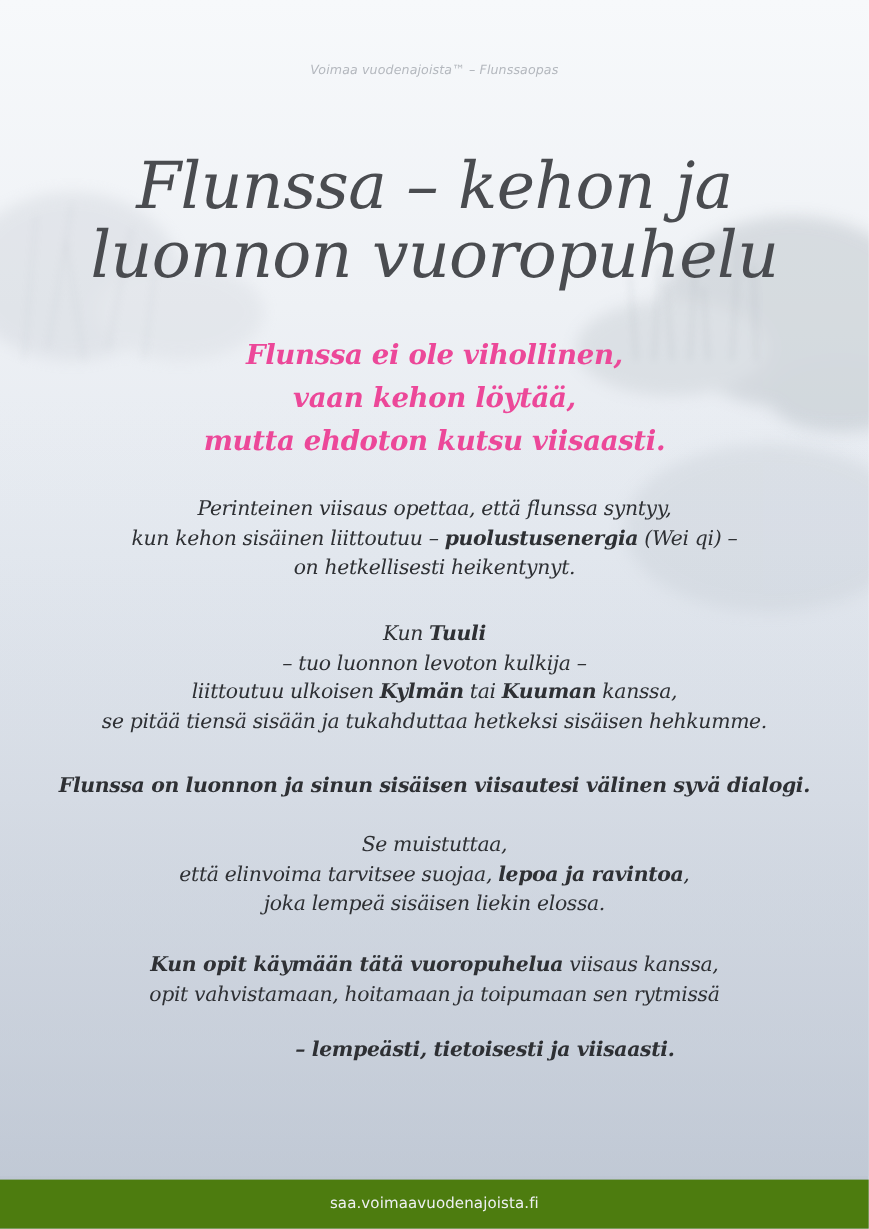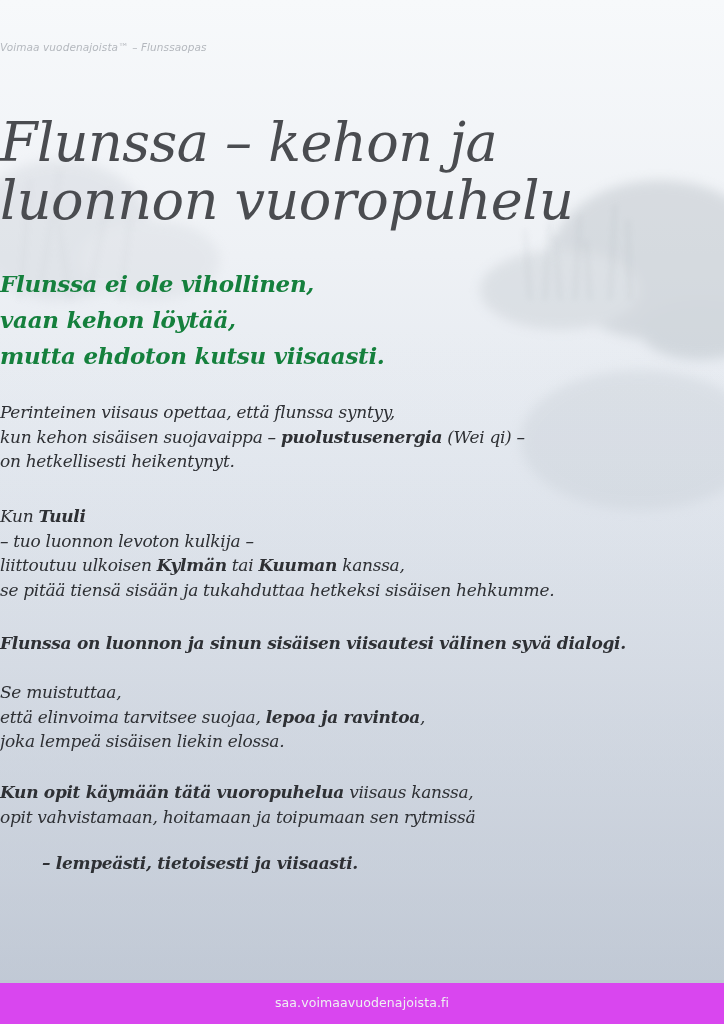--- a/index.html
+++ b/index.html
@@ -3,51 +3,51 @@
   <meta charset="utf-8">
   <style>
     html, body { margin: 0; padding: 0; }
     body {
       width: 724px; height: 1024px; overflow: hidden; position: relative;
       background: linear-gradient(180deg, #f7f9fb 0%, #eef1f5 25%, #e3e8ef 45%, #d7dde6 65%, #c9d0db 85%, #b9c2cf 100%);
       font-family: "DejaVu Serif", "Liberation Serif", serif;
     }
     .bg-layer { position: absolute; left: 0; top: 0; width: 724px; height: 980px; pointer-events: none; }
     .bg-layer svg { width: 100%; height: 100%; display: block; }
-    .page { position: absolute; left: 0; top: 4px; width: 652px; height: 980px; }
+    .page { position: absolute; left: 0; top: 16px; width: 652px; height: 980px; text-align: center; }
     .top-caption {
       position: absolute; top: 37px; left: 0; width: 724px;
       font-family: "DejaVu Sans", "Liberation Sans", sans-serif; font-style: italic;
       font-size: 10.5px; color: #b4b8be; letter-spacing: 0.1px;
     }
     .title {
       position: absolute; top: 110px; left: 0; width: 724px; margin: 0;
       font-family: "DejaVu Serif", "Liberation Serif", serif; font-style: italic; font-weight: normal;
       font-size: 54px; line-height: 58px; color: #4a4c50; letter-spacing: -0.5px;
     }
     .subtitle {
       position: absolute; top: 262px; left: 0; width: 724px; margin: 0;
       font-family: "DejaVu Serif", "Liberation Serif", serif; font-style: italic; font-weight: bold;
-      font-size: 23px; line-height: 36px; color: #15803d; letter-spacing: -0.3px;
+      font-size: 23px; line-height: 36px; color: #ec4899; letter-spacing: -0.3px;
     }
     .para {
       position: absolute; left: 0; width: 724px; margin: 0;
       font-family: "DejaVu Serif", "Liberation Serif", serif; font-style: italic;
       font-size: 17px; line-height: 24.6px; color: #2e3034; letter-spacing: -0.3px;
     }
     .para b { font-weight: bold; }
     .p1 { top: 396px; }
     .p2 { top: 500px; }
     .p3 { top: 627px; font-weight: bold; }
     .p4 { top: 676px; }
     .p5 { top: 776px; }
     .p6 { top: 847px; font-weight: bold; margin-left: 42px; }
     .footer {
       position: absolute; left: 0; top: 983px; width: 724px; height: 41px;
-      background: #d946ef; text-align: center;
+      background: #4d7c0f; text-align: center;
     }
     .footer span {
       display: inline-block; margin-top: 12px;
       font-family: "DejaVu Sans", "Liberation Sans", sans-serif;
       font-size: 12.5px; color: #eef0f2; letter-spacing: 0.1px;
     }
   </style>
 </head>
 <body>
 
@@ -100,21 +100,21 @@
   </h1>
 
   <h2 class="subtitle">
     <span>Flunssa ei ole vihollinen,</span><br>
     <span>vaan kehon löytää,</span><br>
     <span>mutta ehdoton kutsu viisaasti.</span>
   </h2>
 
   <p class="para p1">
     <span>Perinteinen viisaus opettaa, että flunssa syntyy,</span><br>
-    <span>kun kehon sisäisen suojavaippa – </span><b>puolustusenergia</b><span> (Wei qi) –</span><br>
+    <span>kun kehon sisäinen liittoutuu – </span><b>puolustusenergia</b><span> (Wei qi) –</span><br>
     <span>on hetkellisesti heikentynyt.</span>
   </p>
 
   <p class="para p2">
     <span>Kun </span><b>Tuuli</b><br>
     <span>– tuo luonnon levoton kulkija –</span><br>
     <span>liittoutuu ulkoisen </span><b>Kylmän</b><span> tai </span><b>Kuuman</b><span> kanssa,</span><br>
     <span>se pitää tiensä sisään ja tukahduttaa hetkeksi sisäisen hehkumme.</span>
   </p>
 

